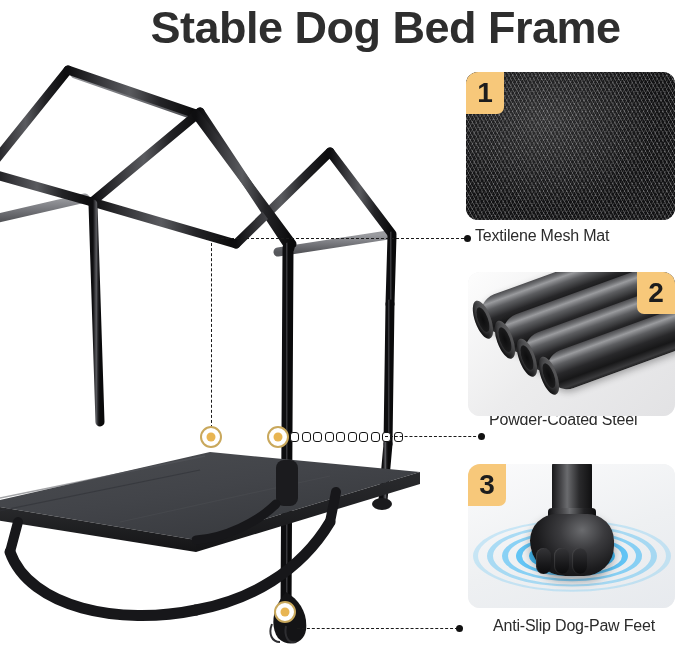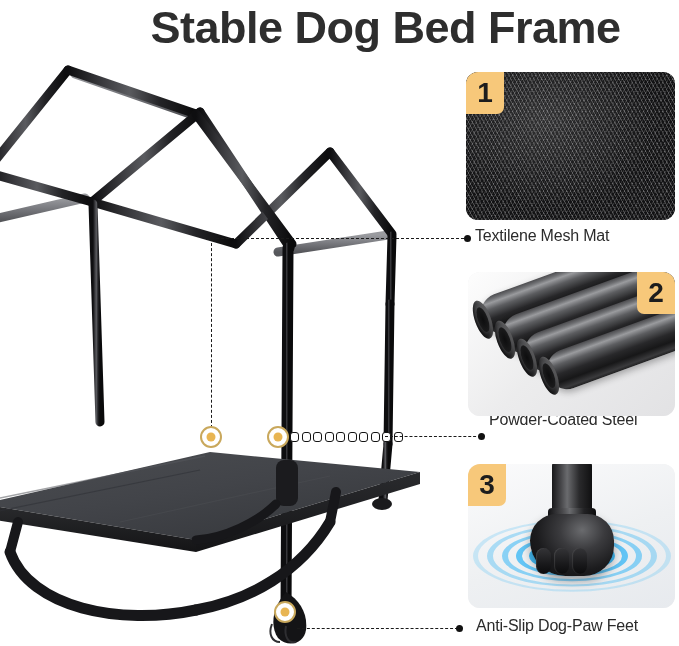--- a/index.html
+++ b/index.html
@@ -329,21 +329,21 @@
       <i></i>
       <i></i>
       <i></i>
   </div>
   <div class="dash-h" style="left:385px; top:436px; width:96px;"></div>
   <div class="lead-dot" style="left:478px; top:433px;"></div>
   <div class="callout-label" style="left:489px; top:411px;">Powder-Coated Steel</div>
 
   <div class="dash-h" style="left:297px; top:628px; width:161px;"></div>
   <div class="lead-dot" style="left:456px; top:625px;"></div>
-  <div class="callout-label" style="left:476px; top:617px;">Anti-Slip Dog-Paw Feet</div>
+  <div class="callout-label" style="left:493px; top:617px;">Anti-Slip Dog-Paw Feet</div>
 
   <div class="panel" id="panel1">
     <div class="mesh"></div>
     <div class="mesh-sheen"></div>
     <div class="badge badge-left">1</div>
   </div>
 
   <div class="panel" id="panel2">
     <div class="tube-bg"></div>
     <div>

